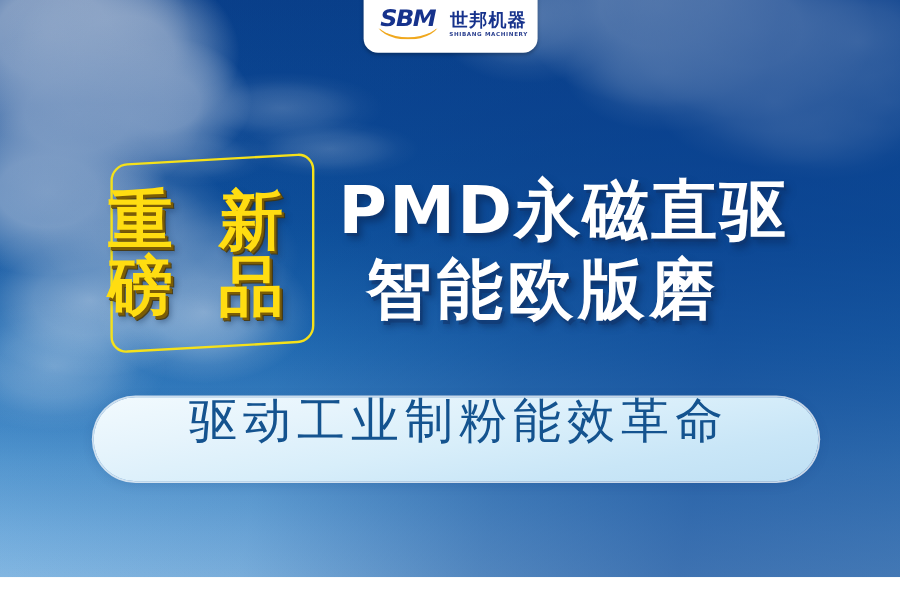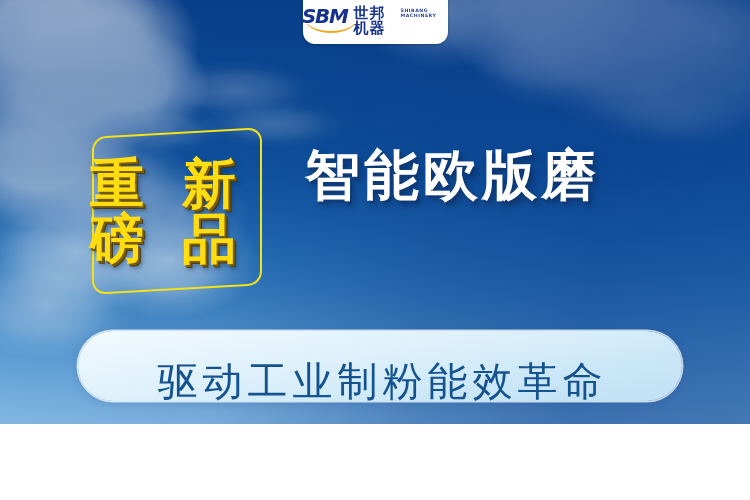--- a/index.html
+++ b/index.html
@@ -3,21 +3,21 @@
 <meta charset="utf-8">
 <style>
   html, body {
     margin: 0;
     padding: 0;
     background: #ffffff;
   }
   #banner {
     position: relative;
     width: 750px;
-    height: 424px;
+    height: 481px;
     overflow: hidden;
     font-family: "Liberation Sans", "DejaVu Sans", sans-serif;
     background: linear-gradient(180deg,
       #0a4390 0%,
       #0b4a97 22%,
       #1159a4 40%,
       #2a73b8 60%,
       #4f93cd 78%,
       #74aede 92%,
       #86bae4 100%);
@@ -139,21 +139,22 @@
     position: absolute;
     left: 0;
     top: -7px;
     width: 54px;
     height: 14px;
     border-bottom: 2.6px solid #f0a81e;
     border-radius: 0 0 50% 50% / 0 0 100% 100%;
   }
   .cn-block {
     display: flex;
-    align-items: flex-start;
+    flex-direction: column;
+    align-items: center;
     line-height: 1;
   }
   .cn-name {
     font-family: "DejaVu Sans", sans-serif;
     font-weight: 700;
     font-size: 15px;
     letter-spacing: 1px;
     color: #16328c;
   }
   .cn-sub {
@@ -242,21 +243,21 @@
     background: linear-gradient(170deg,
       #f2fafe 0%,
       #e6f4fc 26%,
       #d8eefa 52%,
       #c9e6f7 76%,
       #bfe0f4 100%);
     box-shadow:
       0 0 0 1.5px rgba(255,255,255,0.75),
       0 2px 10px rgba(8,48,110,0.18);
     display: flex;
-    align-items: flex-end;
+    align-items: flex-start;
     justify-content: center;
     box-sizing: border-box;
   }
   .pill-text {
     font-family: "DejaVu Sans", sans-serif;
     font-size: 40px;
     font-weight: 400;
     color: #14538f;
     letter-spacing: 5px;
     line-height: 1;
@@ -308,20 +309,21 @@
     </div>
   </div>
 
   <div class="badge"></div>
   <div class="badge-inner">
     <span class="badge-line l1">重磅</span>
     <span class="badge-line l2">新品</span>
   </div>
 
   <div class="headline">
+    <div class="hl-line l1">PMD永磁直驱</div>
     <div class="hl-line l2">智能欧版磨</div>
   </div>
 
   <div class="pill">
     <span class="pill-text">驱动工业制粉能效革命</span>
   </div>
 
 </div>
 
 </body></html>

